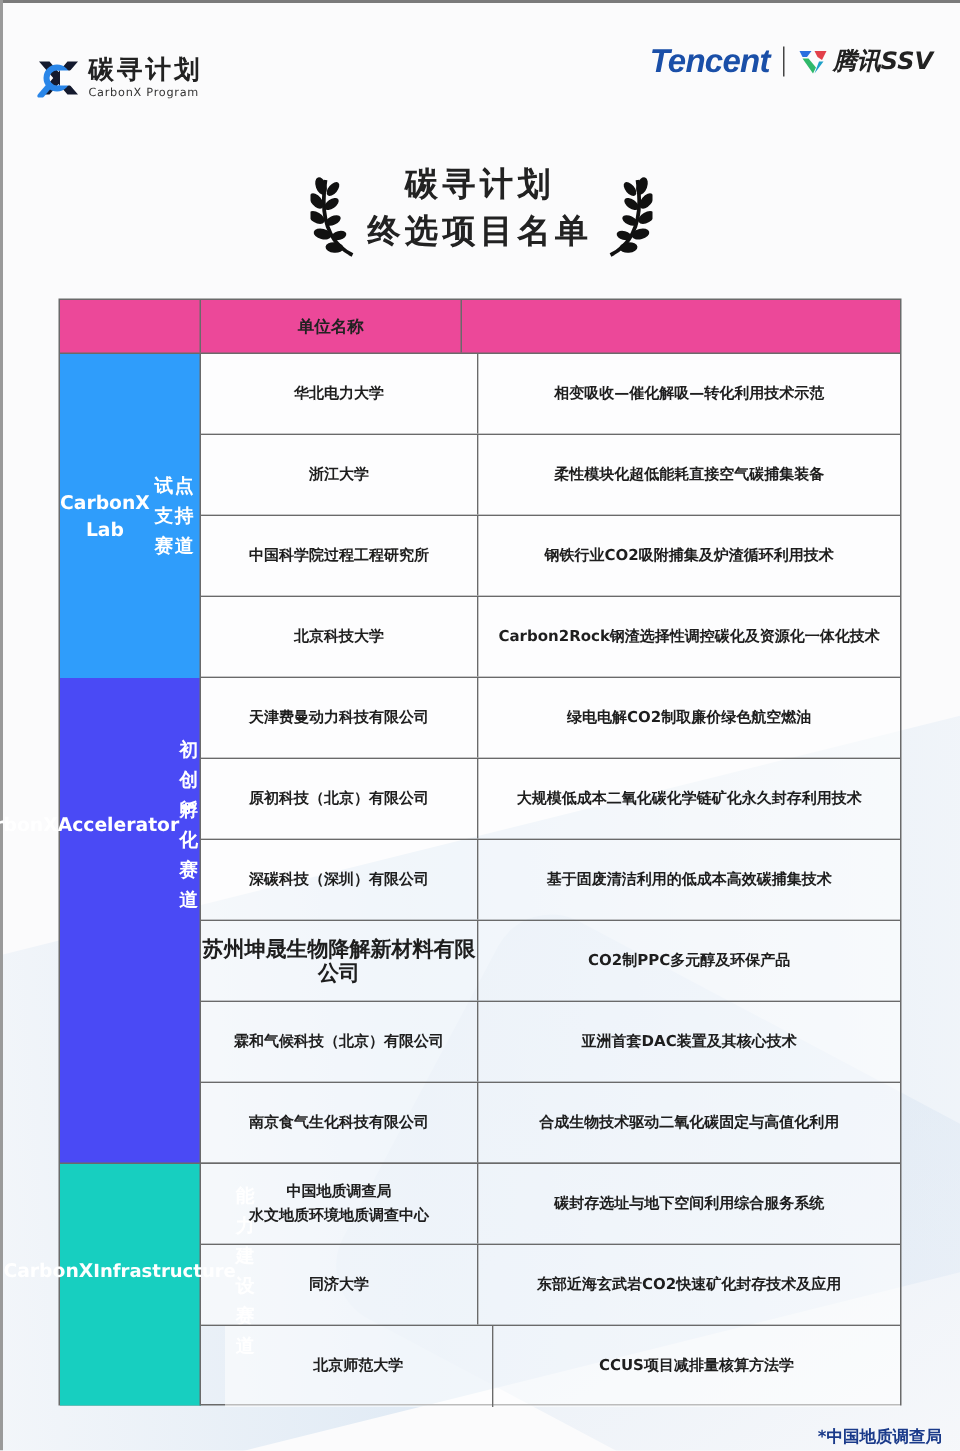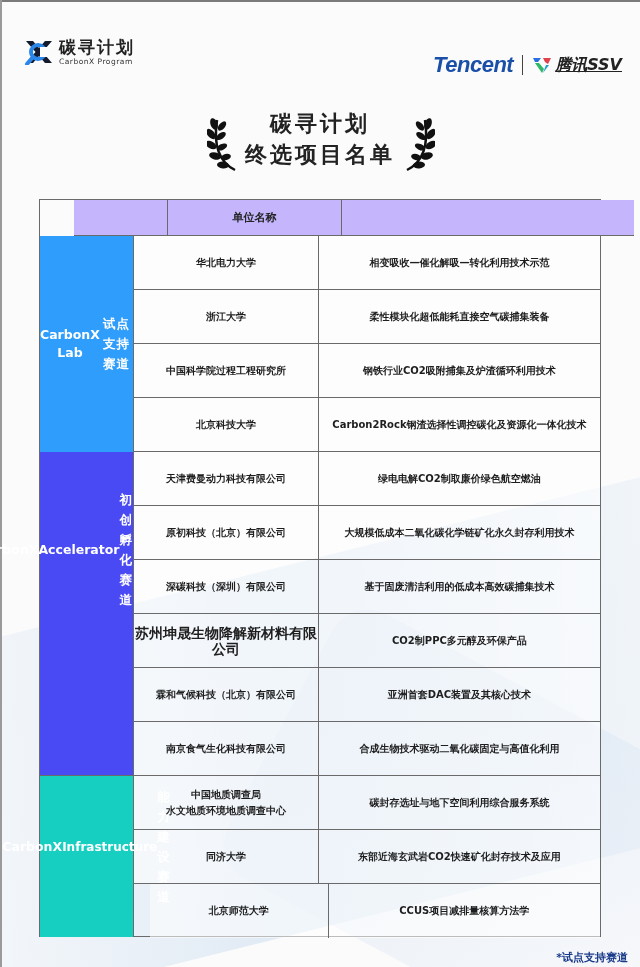--- a/index.html
+++ b/index.html
@@ -26,37 +26,37 @@
   }
   .top-frame { position:absolute; left:0; top:0; width:640px; height:2px; background:#7b7b7b; }
   .left-frame { position:absolute; left:0; top:0; width:2px; height:967px; background:#9a9a9a; }
 
   .header { position: absolute; left: 0; top: 0; width: 640px; height: 95px; }
   .logo-left { position: absolute; left: 24px; top: 38px; display: flex; align-items: center; }
   .logo-mark { width: 30px; height: 26px; position: relative; margin-right: 5px; }
   .logo-text-cn { font-size: 17px; font-weight: bold; color: #222; letter-spacing: 2px; line-height: 18px; }
   .logo-text-en { font-size: 7.5px; color: #333; letter-spacing: 0.5px; line-height: 9px; margin-top: 1px; }
 
-  .logo-right { position: absolute; right: 18px; top: 52px; display: flex; align-items: center; }
+  .logo-right { position: absolute; right: 18px; top: 28px; display: flex; align-items: center; }
   .tencent { font-family: "Liberation Sans", sans-serif; font-style: italic; font-weight: bold; font-size: 22px; color: #1a4fa8; letter-spacing: -0.5px; }
   .vsep { width: 1px; height: 20px; background: #444; margin: 0 9px 0 9px; }
   .ssv-mark { width: 20px; height: 18px; margin-right: 3px; }
-  .ssv-text { font-style: italic; font-weight: bold; font-size: 16px; color: #222; text-decoration: underline; }
+  .ssv-text { font-style: italic; font-weight: bold; font-size: 16px; color: #222; }
 
   .title-block { position: absolute; left: 0; top: 108px; width: 640px; text-align: center; }
   .title-line { font-size: 22px; font-weight: bold; color: #222; letter-spacing: 3px; line-height: 31px; }
   .laurel { position: absolute; top: 112px; width: 34px; height: 62px; }
   .laurel.left { left: 207px; }
   .laurel.right { left: 401px; transform: scaleX(-1); }
 
   .table {
     position: absolute; left: 39px; top: 199px; width: 562px; height: 738px;
     border: 1px solid #6a6a6a;
   }
-  .thead { position: absolute; left: 0; top: 0; width: 560px; height: 36px; background: #c4b5fd; border-bottom: 1px solid #6a6a6a; margin-left: 34px; }
+  .thead { position: absolute; left: 0; top: 0; width: 560px; height: 36px; background: #ec4899; border-bottom: 1px solid #6a6a6a; }
   .th { position: absolute; top: 0; height: 35px; display: flex; align-items: center; justify-content: center; font-size: 11px; font-weight: bold; color: #222; }
   .th.c1 { left: 0; width: 94px; border-right: 1px solid #6a6a6a; }
   .th.c2 { left: 94px; width: 174px; border-right: 1px solid #6a6a6a; }
   .th.c3 { left: 268px; width: 292px; }
 
   .group { position: absolute; left: 0; width: 560px; }
   .track {
     position: absolute; left: 0; top: 0; width: 94px; height: 100%;
     display: flex; flex-direction: row; align-items: center; justify-content: center;
     color: #ffffff; font-weight: bold; text-align: center; border-right: 1px solid #6a6a6a;
@@ -222,13 +222,13 @@
         <div class="cell proj">东部近海玄武岩CO2快速矿化封存技术及应用</div>
       </div>
       <div class="row last">
         <div class="cell unit">北京师范大学</div>
         <div class="cell proj">CCUS项目减排量核算方法学</div>
       </div>
     </div>
   </div>
 </div>
 
-<div class="footnote">*试点支持赛道</div>
+<div class="footnote">*中国地质调查局</div>
 
 </body></html>

